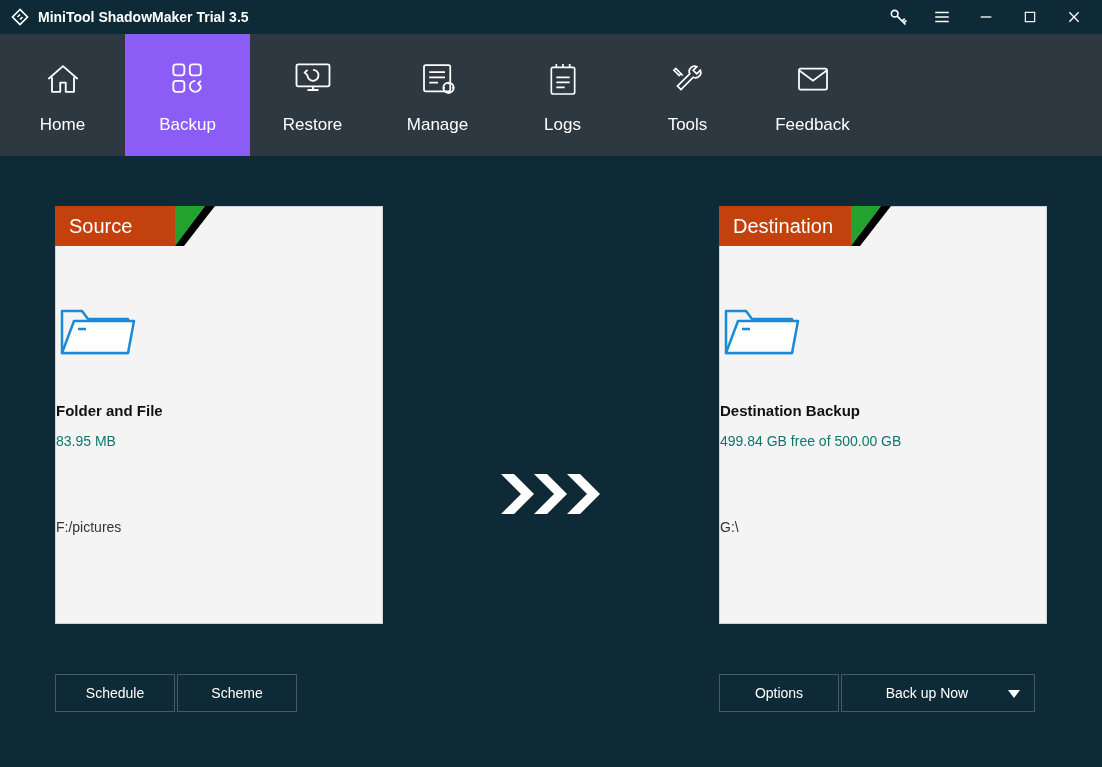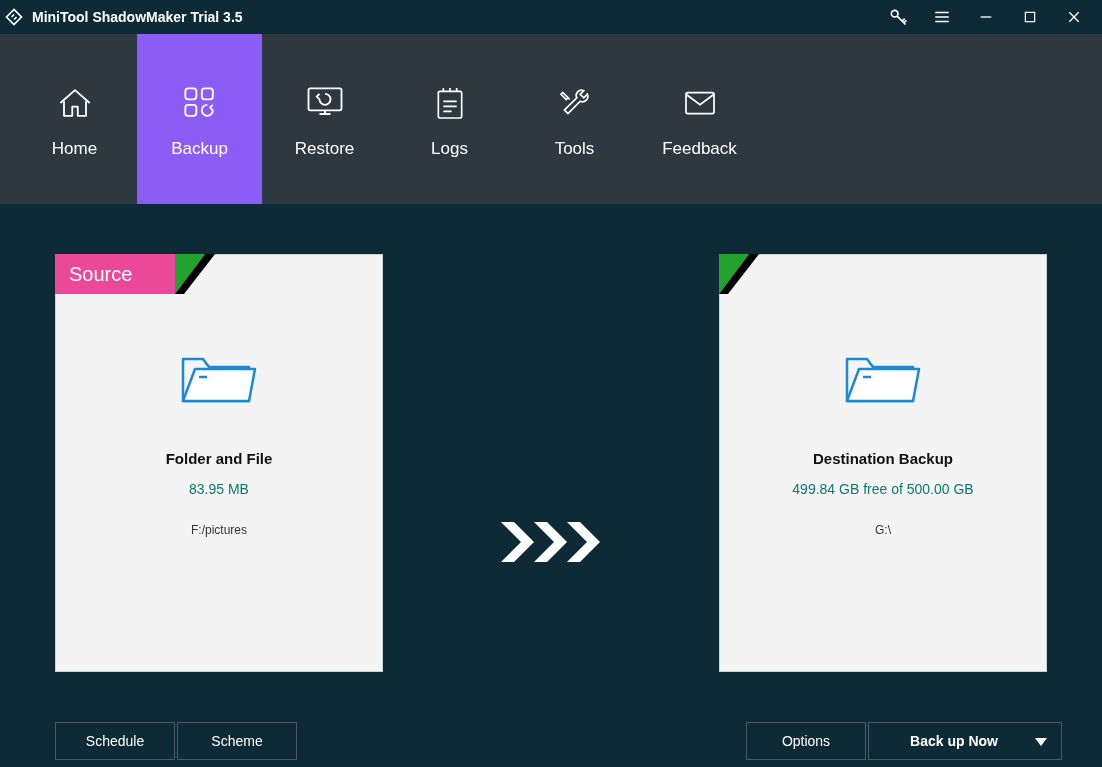--- a/index.html
+++ b/index.html
@@ -10,37 +10,37 @@
     color: #e8e8e8;
     font-size: 13px;
   }
 
   
   .titlebar {
     height: 34px;
     background: #0d2a36;
     display: flex;
     align-items: center;
-    padding: 0 6px 0 4px;
+    padding: 0 6px 0 10px;
   }
   .titlebar .logo-icon { margin-right: 8px; margin-top:2px;}
   .titlebar .title { font-size: 14px; font-weight: 600; color:#fff; }
   .titlebar .right { margin-left: auto; display: flex; align-items:center; }
   .winbtn {
     width: 44px; height: 34px;
     display: flex; align-items: center; justify-content: center;
     cursor: pointer;
   }
 
   
   .nav {
-    height: 170px;
+    height: 122px;
     background: #2d3840;
     display: flex;
-    padding: 0 12px;
+    padding: 0 0;
   }
   .nav-item {
     flex: 0 0 125px;
     display: flex;
     flex-direction: column;
     align-items: center;
     justify-content: center;
     cursor: pointer;
     color: #fff;
   }
@@ -68,49 +68,48 @@
     position: relative;
     cursor: pointer;
   }
   .panel-tab {
     position: absolute;
     top: -1px; left: -1px;
     height: 40px;
     display:flex;
   }
   .tab-main {
-    background: #ec4899;
+    background: #c2410c;
     color: #fff;
     font-size: 20px;
     padding: 0 18px 0 14px;
     display:flex;align-items:center;
     min-width: 120px;
   }
   .panel-body {
     padding-top: 90px;
     display: flex;
     flex-direction: column;
-    align-items: center;
     color: #111;
   }
   .panel-body .folder { margin-bottom: 38px; }
   .panel-body .l1 { font-size: 15px; font-weight: 700; color:#111; margin-bottom: 14px;}
   .panel-body .l2 { font-size: 14px; color:#0f766e; margin-bottom: 26px;}
-  .panel-body .l3 { font-size: 12px; color:#333;}
+  .panel-body .l3 { font-size: 14px; color:#333;margin-top:44px;}
 
   .arrows {
     align-self: center;
     margin-top: 160px;
     color: #fff;
   }
 
   
   .bottom {
     position: absolute;
-    bottom: 32px; left: 55px; right: 40px;
+    bottom: 32px; left: 55px; right: 67px;
     display: flex;
     align-items: center;
   }
   .btn {
     height: 38px;
     min-width: 120px;
     border: 1px solid #4a5a63;
     background: transparent;
     color: #fff;
     font-size: 14px;
@@ -119,21 +118,20 @@
     justify-content: center;
     cursor: pointer;
     padding: 0 18px;
   }
   .btn + .btn { margin-left: 2px; }
   .bottom .spacer { flex: 1; }
   .btn.primary {
     min-width: 194px;
     position: relative;
     padding-right: 40px;
-    font-weight: bold;
   }
   .btn.primary .caret {
     position: absolute;
     right: 14px; top: 50%;
     transform: translateY(-50%);
   }
 </style>
 </head>
 <body>
 
@@ -205,20 +203,31 @@
       <svg width="46" height="44" viewBox="0 0 48 48" fill="none" stroke="#fff" stroke-width="2">
         <rect x="6" y="8" width="36" height="24" rx="2"></rect>
         <path d="M18 36h12M24 32v4"></path>
         <path d="M24 14a6 6 0 1 1-6 6"></path>
         <path d="M18 14l-3 3 3 3" fill="none"></path>
       </svg>
     </div>
     <div class="lbl">Restore</div>
   </div>
 
+  <div class="nav-item">
+    <div class="ic">
+      <svg width="42" height="44" viewBox="0 0 48 48" fill="none" stroke="#fff" stroke-width="2">
+        <rect x="8" y="8" width="30" height="30" rx="2"></rect>
+        <path d="M14 16h18M14 22h18M14 28h10"></path>
+        <circle cx="36" cy="34" r="6"></circle>
+          <path d="M36 30v-2M36 40v-2M32 34h-2M42 34h-2"></path>
+      </svg>
+    </div>
+    <div class="lbl">Manage</div>
+  </div>
 
   <div class="nav-item">
     <div class="ic">
       <svg width="40" height="44" viewBox="0 0 48 48" fill="none" stroke="#fff" stroke-width="2">
         <rect x="10" y="10" width="28" height="32" rx="2"></rect>
         <path d="M16 10V6M24 10V6M32 10V6"></path>
         <path d="M16 22h16M16 28h16M16 34h10"></path>
       </svg>
     </div>
     <div class="lbl">Logs</div>
@@ -280,20 +289,23 @@
     <div class="arrows">
       <svg width="110" height="50" viewBox="0 0 110 50" fill="#fff">
         <polygon points="5,5 25,25 5,45 18,45 38,25 18,5"></polygon>
         <polygon points="38,5 58,25 38,45 51,45 71,25 51,5"></polygon>
         <polygon points="71,5 91,25 71,45 84,45 104,25 84,5"></polygon>
       </svg>
     </div>
 
     <div class="panel">
       <div class="panel-tab">
+        <div class="tab-main">
+            <span>Destination</span>
+          </div>
         <svg width="40" height="40" viewBox="0 0 40 40">
           <polygon points="0,40 0,0 30,0" fill="#21a32e"></polygon>
           <polygon points="30,0 40,0 9,40 0,40" fill="#000"></polygon>
         </svg>
       </div>
       <div class="panel-body">
         <div class="folder">
           <svg width="84" height="64" viewBox="0 0 84 64" fill="none" stroke="#1b8ad6" stroke-width="2.5" stroke-linejoin="round">
             <path d="M6 14h20l6 8h40v34H6z"></path>
             <path d="M6 56L18 24h60L72 56z" fill="#fff"></path>

